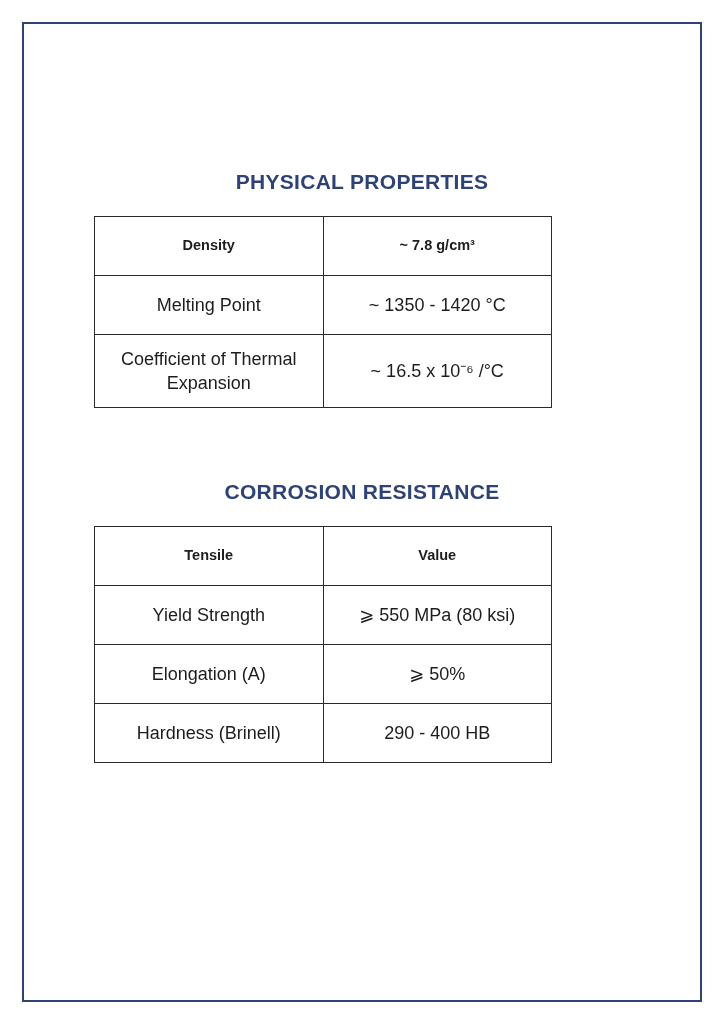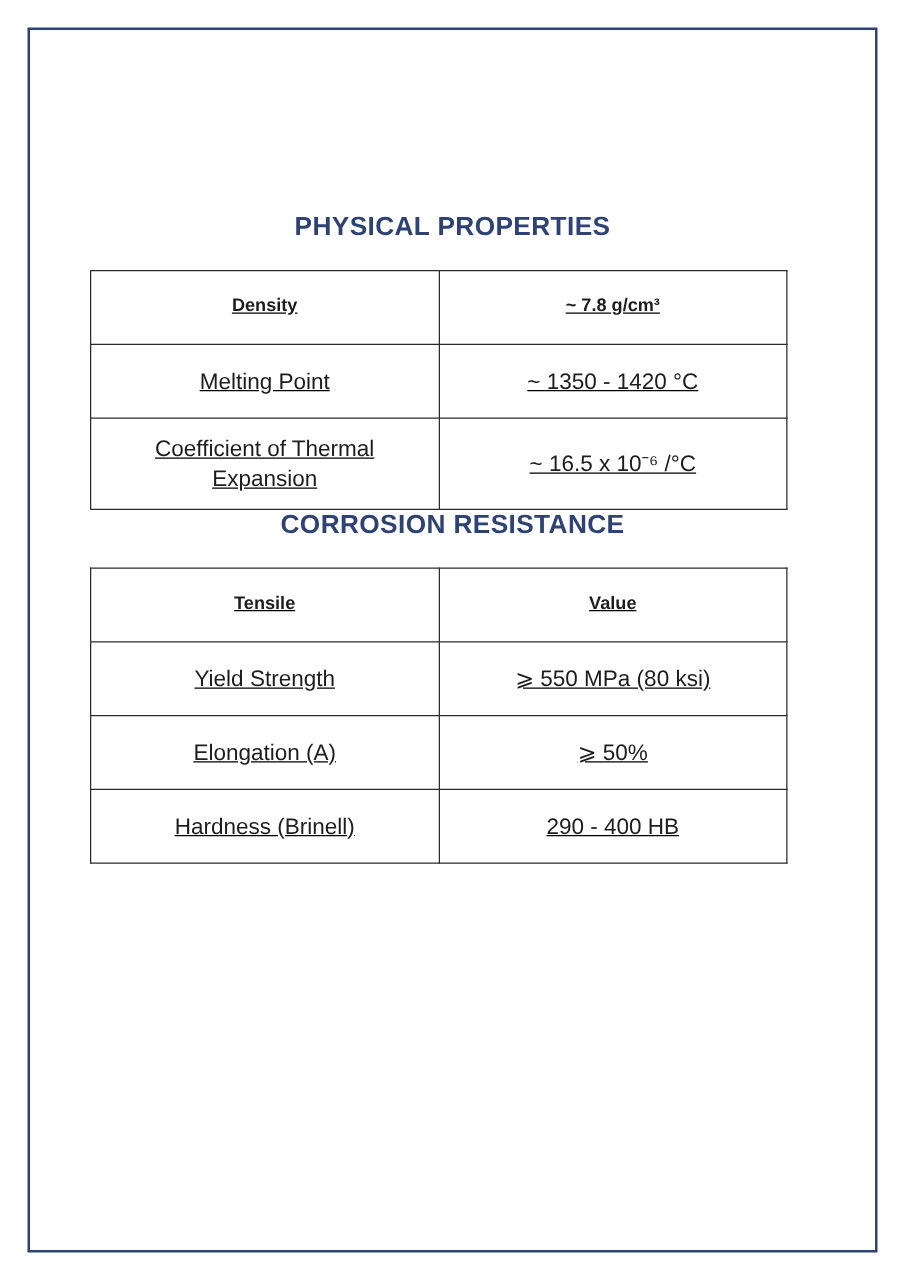--- a/index.html
+++ b/index.html
@@ -43,39 +43,38 @@
     font-weight: 700;
     color: #f1f1f1;
     letter-spacing: -10px;
     line-height: 1;
     user-select: none;
     white-space: nowrap;
   }
   .content {
     position: relative;
     z-index: 2;
-    padding: 0 72px;
+    padding: 0 94px;
   }
   .section-title {
     text-align: center;
     color: #2e4374;
     font-size: 21px;
     font-weight: 700;
     letter-spacing: 0.3px;
   }
   #physical-title { margin-top: 170px; }
-  #corrosion-title { }
+  #corrosion-title { margin-top: 72px; }
 
   table.spec-table {
-    width: 558px;
+    width: 458px;
     margin: 22px 0 0 0;
     border-collapse: collapse;
     table-layout: fixed;
     background: transparent;
-    text-decoration: underline;
   }
   table.spec-table td {
     border: 1px solid #2b2b2b;
     height: 46px;
     padding: 6px 10px;
     text-align: center;
     vertical-align: middle;
     font-size: 18px;
     color: #1d1d1d;
     line-height: 1.35;

